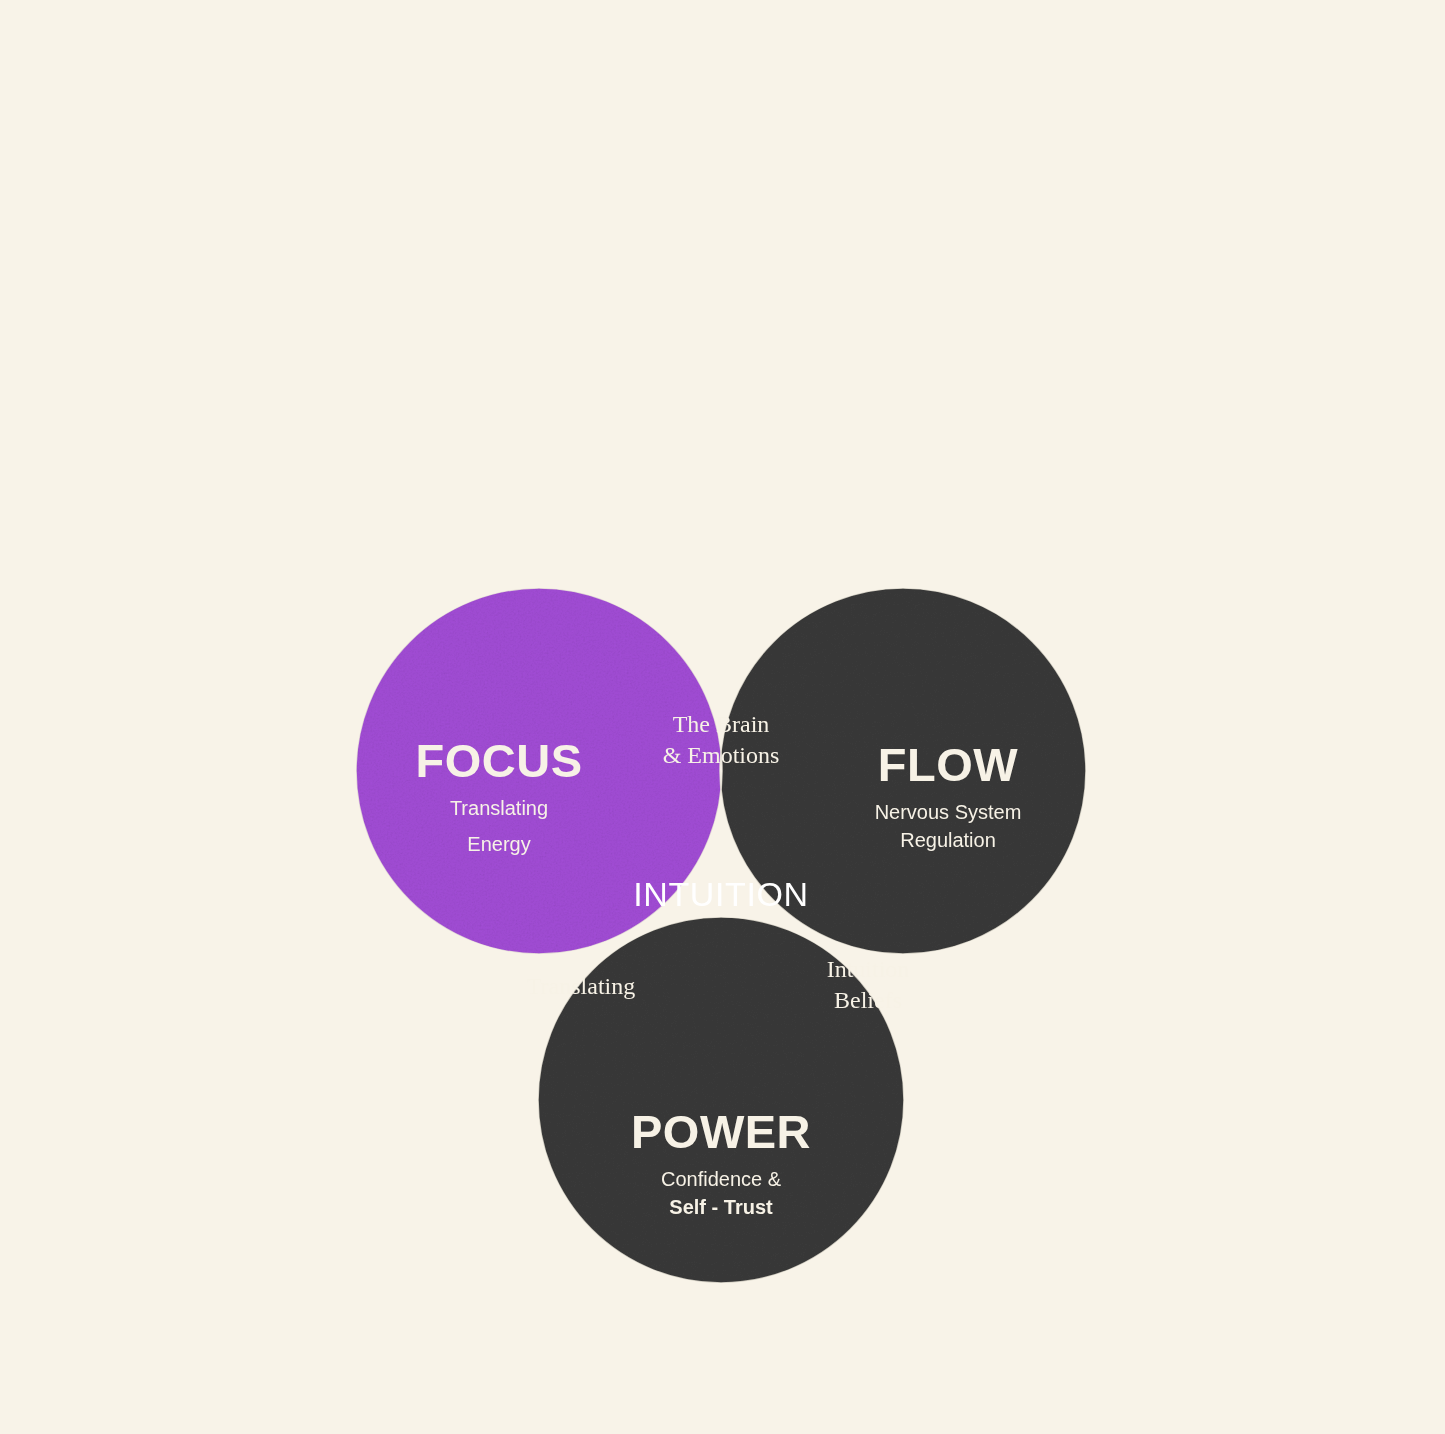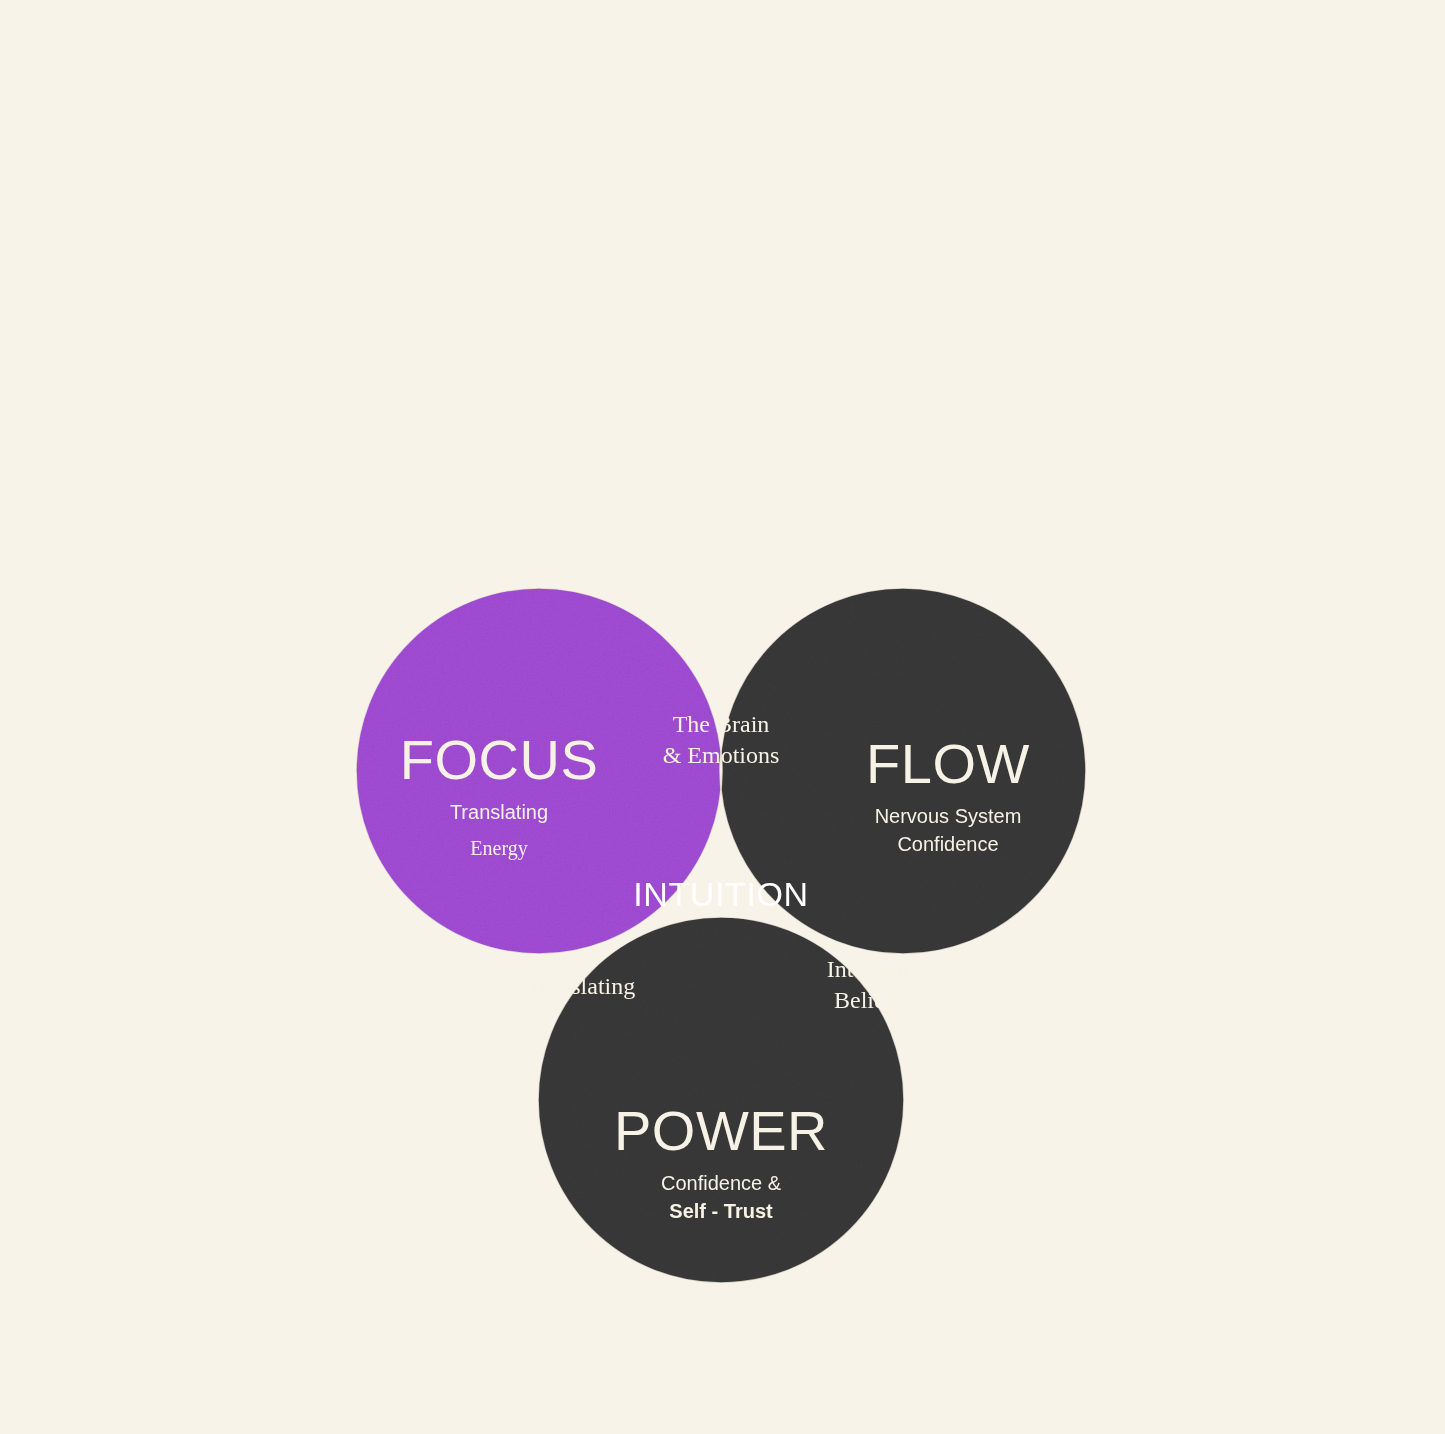--- a/index.html
+++ b/index.html
@@ -36,21 +36,21 @@
   .venn-svg  { position:absolute; left:0; top:0; }
 
   
   .venn-labels { position:absolute; left:0; top:0; width:1445px; height:1434px; }
   .vlabel {
     position:absolute; text-align:center; color:#F7F2E6;
     transform:translate(-50%, -50%);
     white-space:nowrap; pointer-events:none;
   }
   .vlabel .heading {
-    display:block; font-size:56px; font-weight:400;
+    display:block; font-size:47px; font-weight:700;
     letter-spacing:0.5px; line-height:1.0;
   }
   .vlabel .sub {
     display:block; font-size:20px; font-weight:400;
     line-height:1.28; margin-top:12px;
   }
   .ilabel {
     position:absolute; text-align:center; color:#F7F2E6;
     transform:translate(-50%, -50%);
     font-size:24px; font-weight:400; line-height:1.3;
@@ -149,27 +149,27 @@
                  M903,588 a183,183 0 1,0 0.01,0 Z
                  M721,917 a183,183 0 1,0 0.01,0 Z" fill="#F8F3E8" fill-rule="evenodd"></path>
       </g>
     </svg>
 
     <div class="venn-labels">
 
       <div class="vlabel" style="left:499px; top:797px;">
         <span class="heading">FOCUS</span>
         <span class="sub">Translating</span>
-        <span class="sub" style="margin-top:10px;font-family:Liberation Serif, serif;">Energy</span>
+        <span class="sub" style="margin-top:10px;">Energy</span>
       </div>
 
       <div class="vlabel" style="left:948px; top:797px;">
         <span class="heading">FLOW</span>
         <span class="sub">Nervous System</span>
-        <span class="sub" style="margin-top:2px;">Confidence</span>
+        <span class="sub" style="margin-top:2px;">Regulation</span>
       </div>
 
       <div class="vlabel" style="left:721px; top:1164px;">
         <span class="heading">POWER</span>
         <span class="sub">Confidence &amp;</span>
         <span class="sub" style="margin-top:2px;font-weight:bold;">Self - Trust</span>
       </div>
 
       <div class="ilabel" style="left:721px; top:740px;">
         <span style="display:block">The Brain</span>

